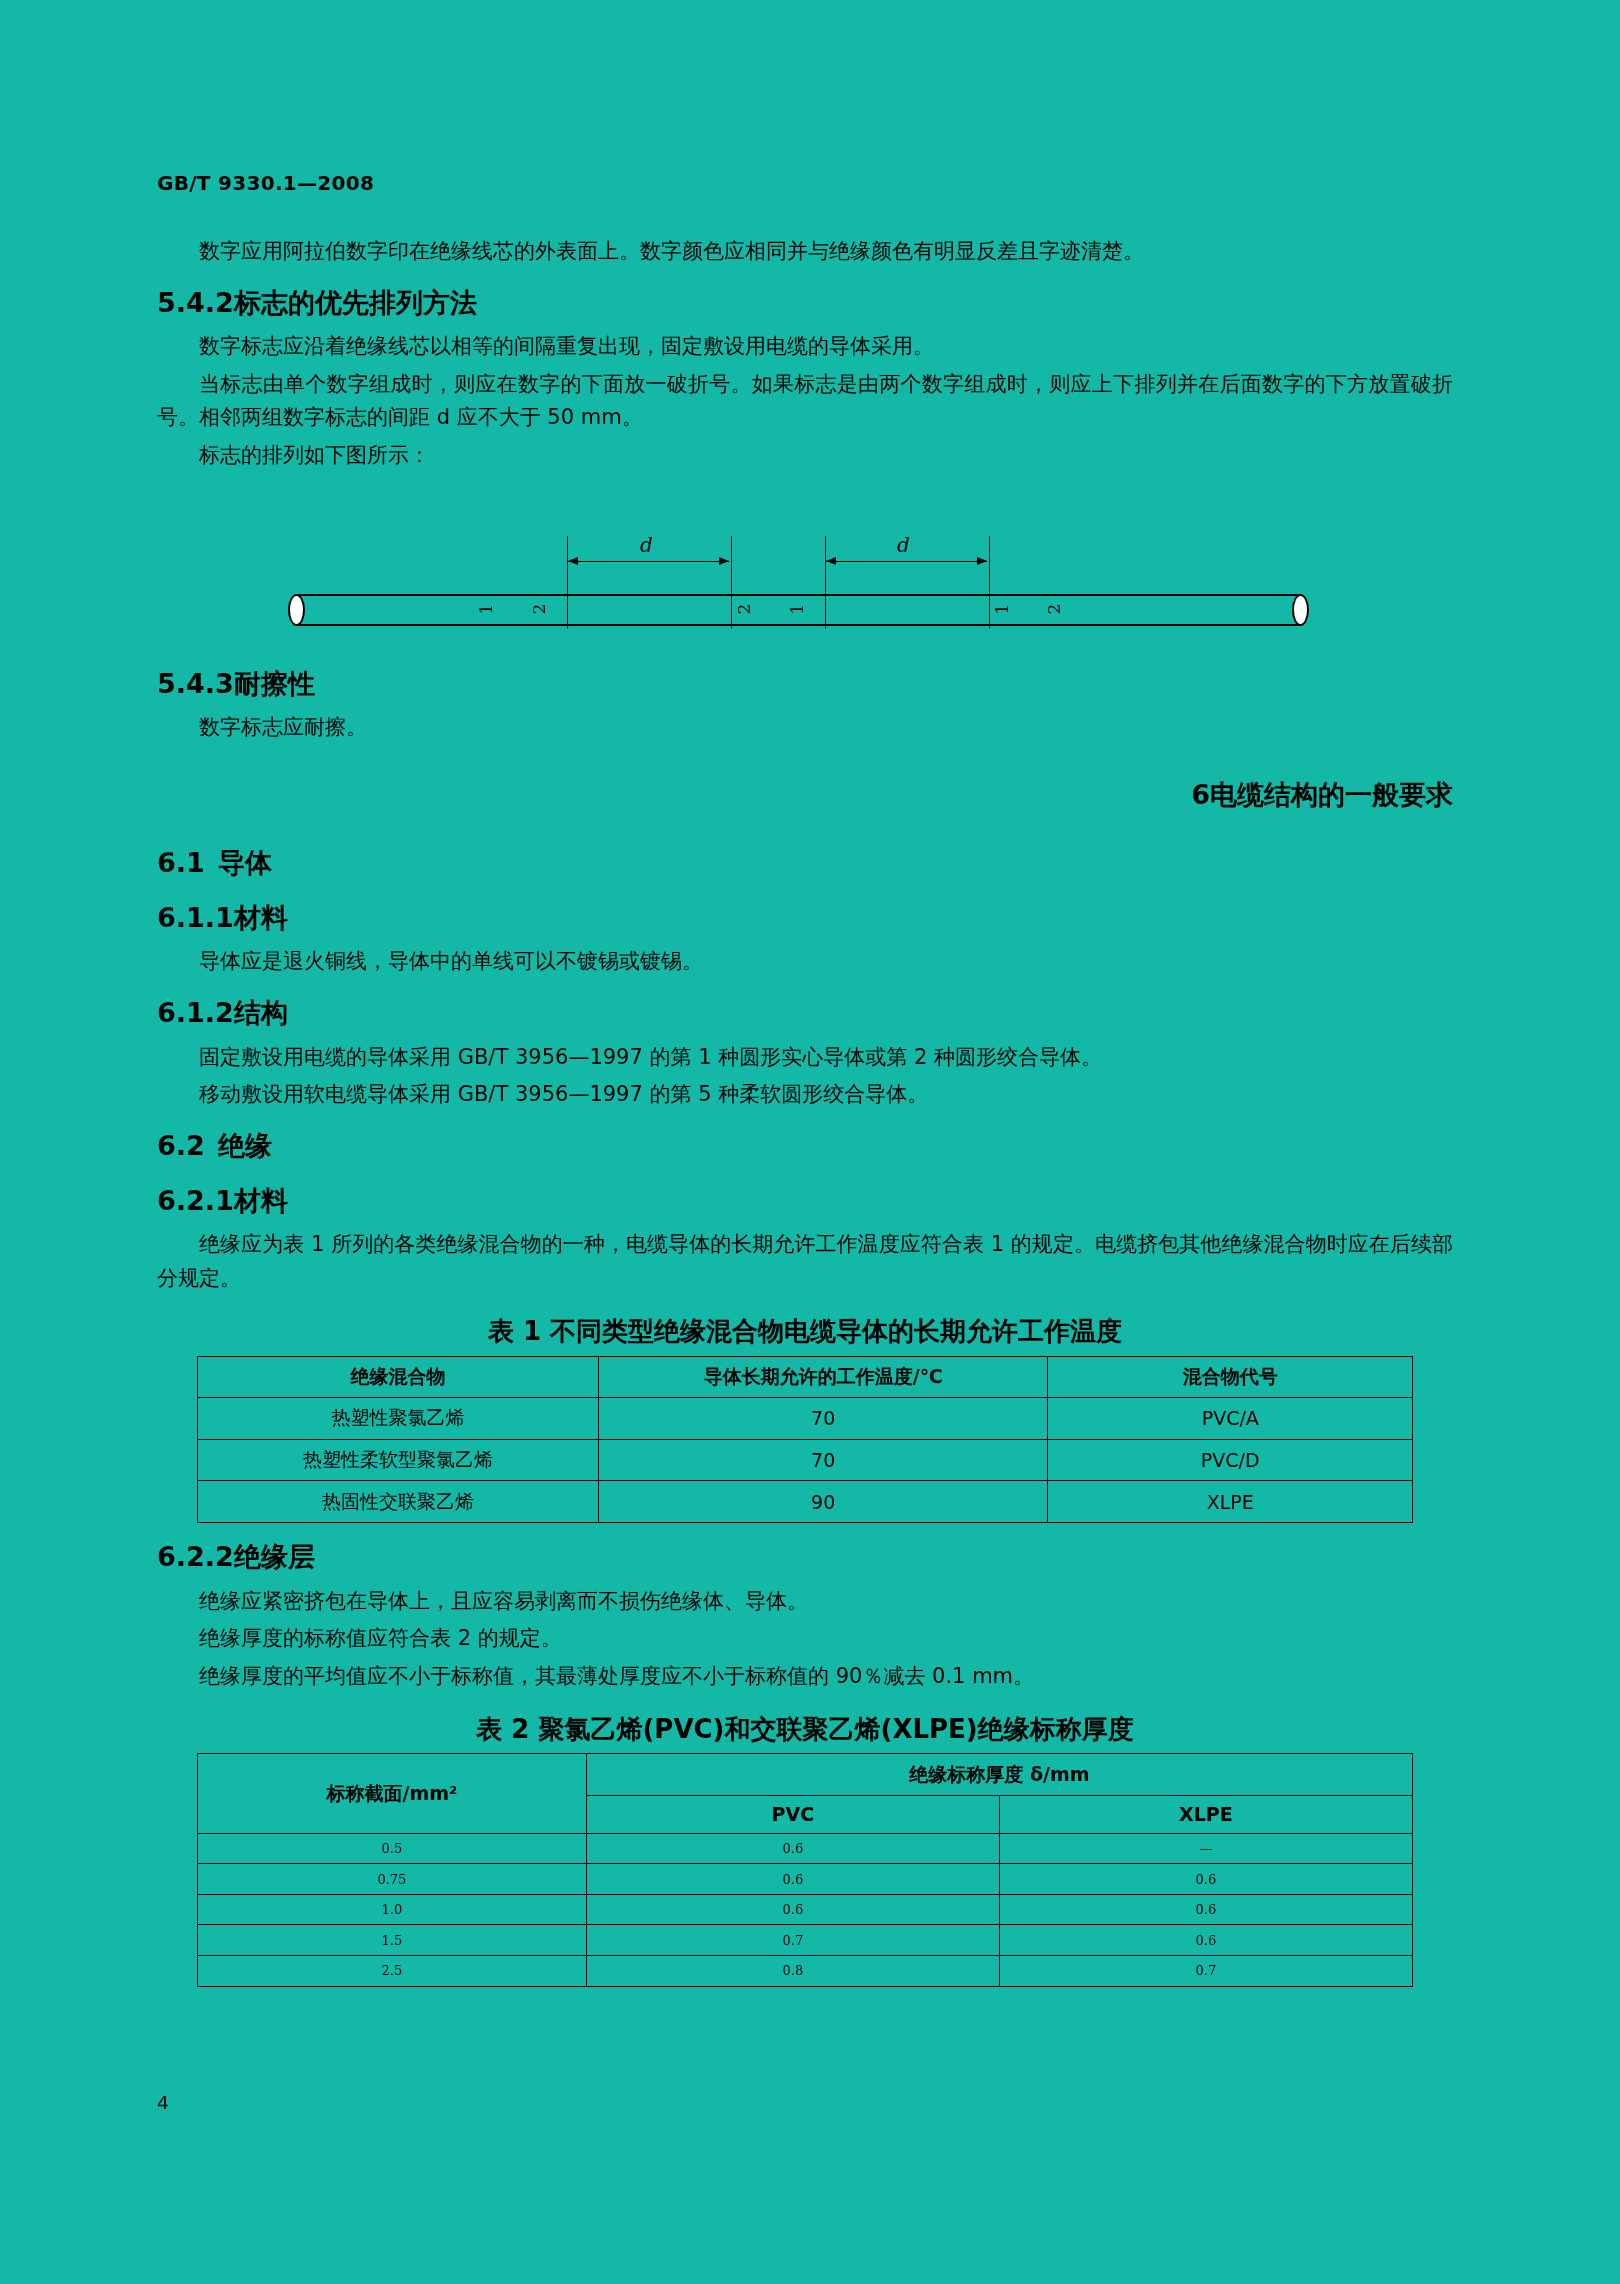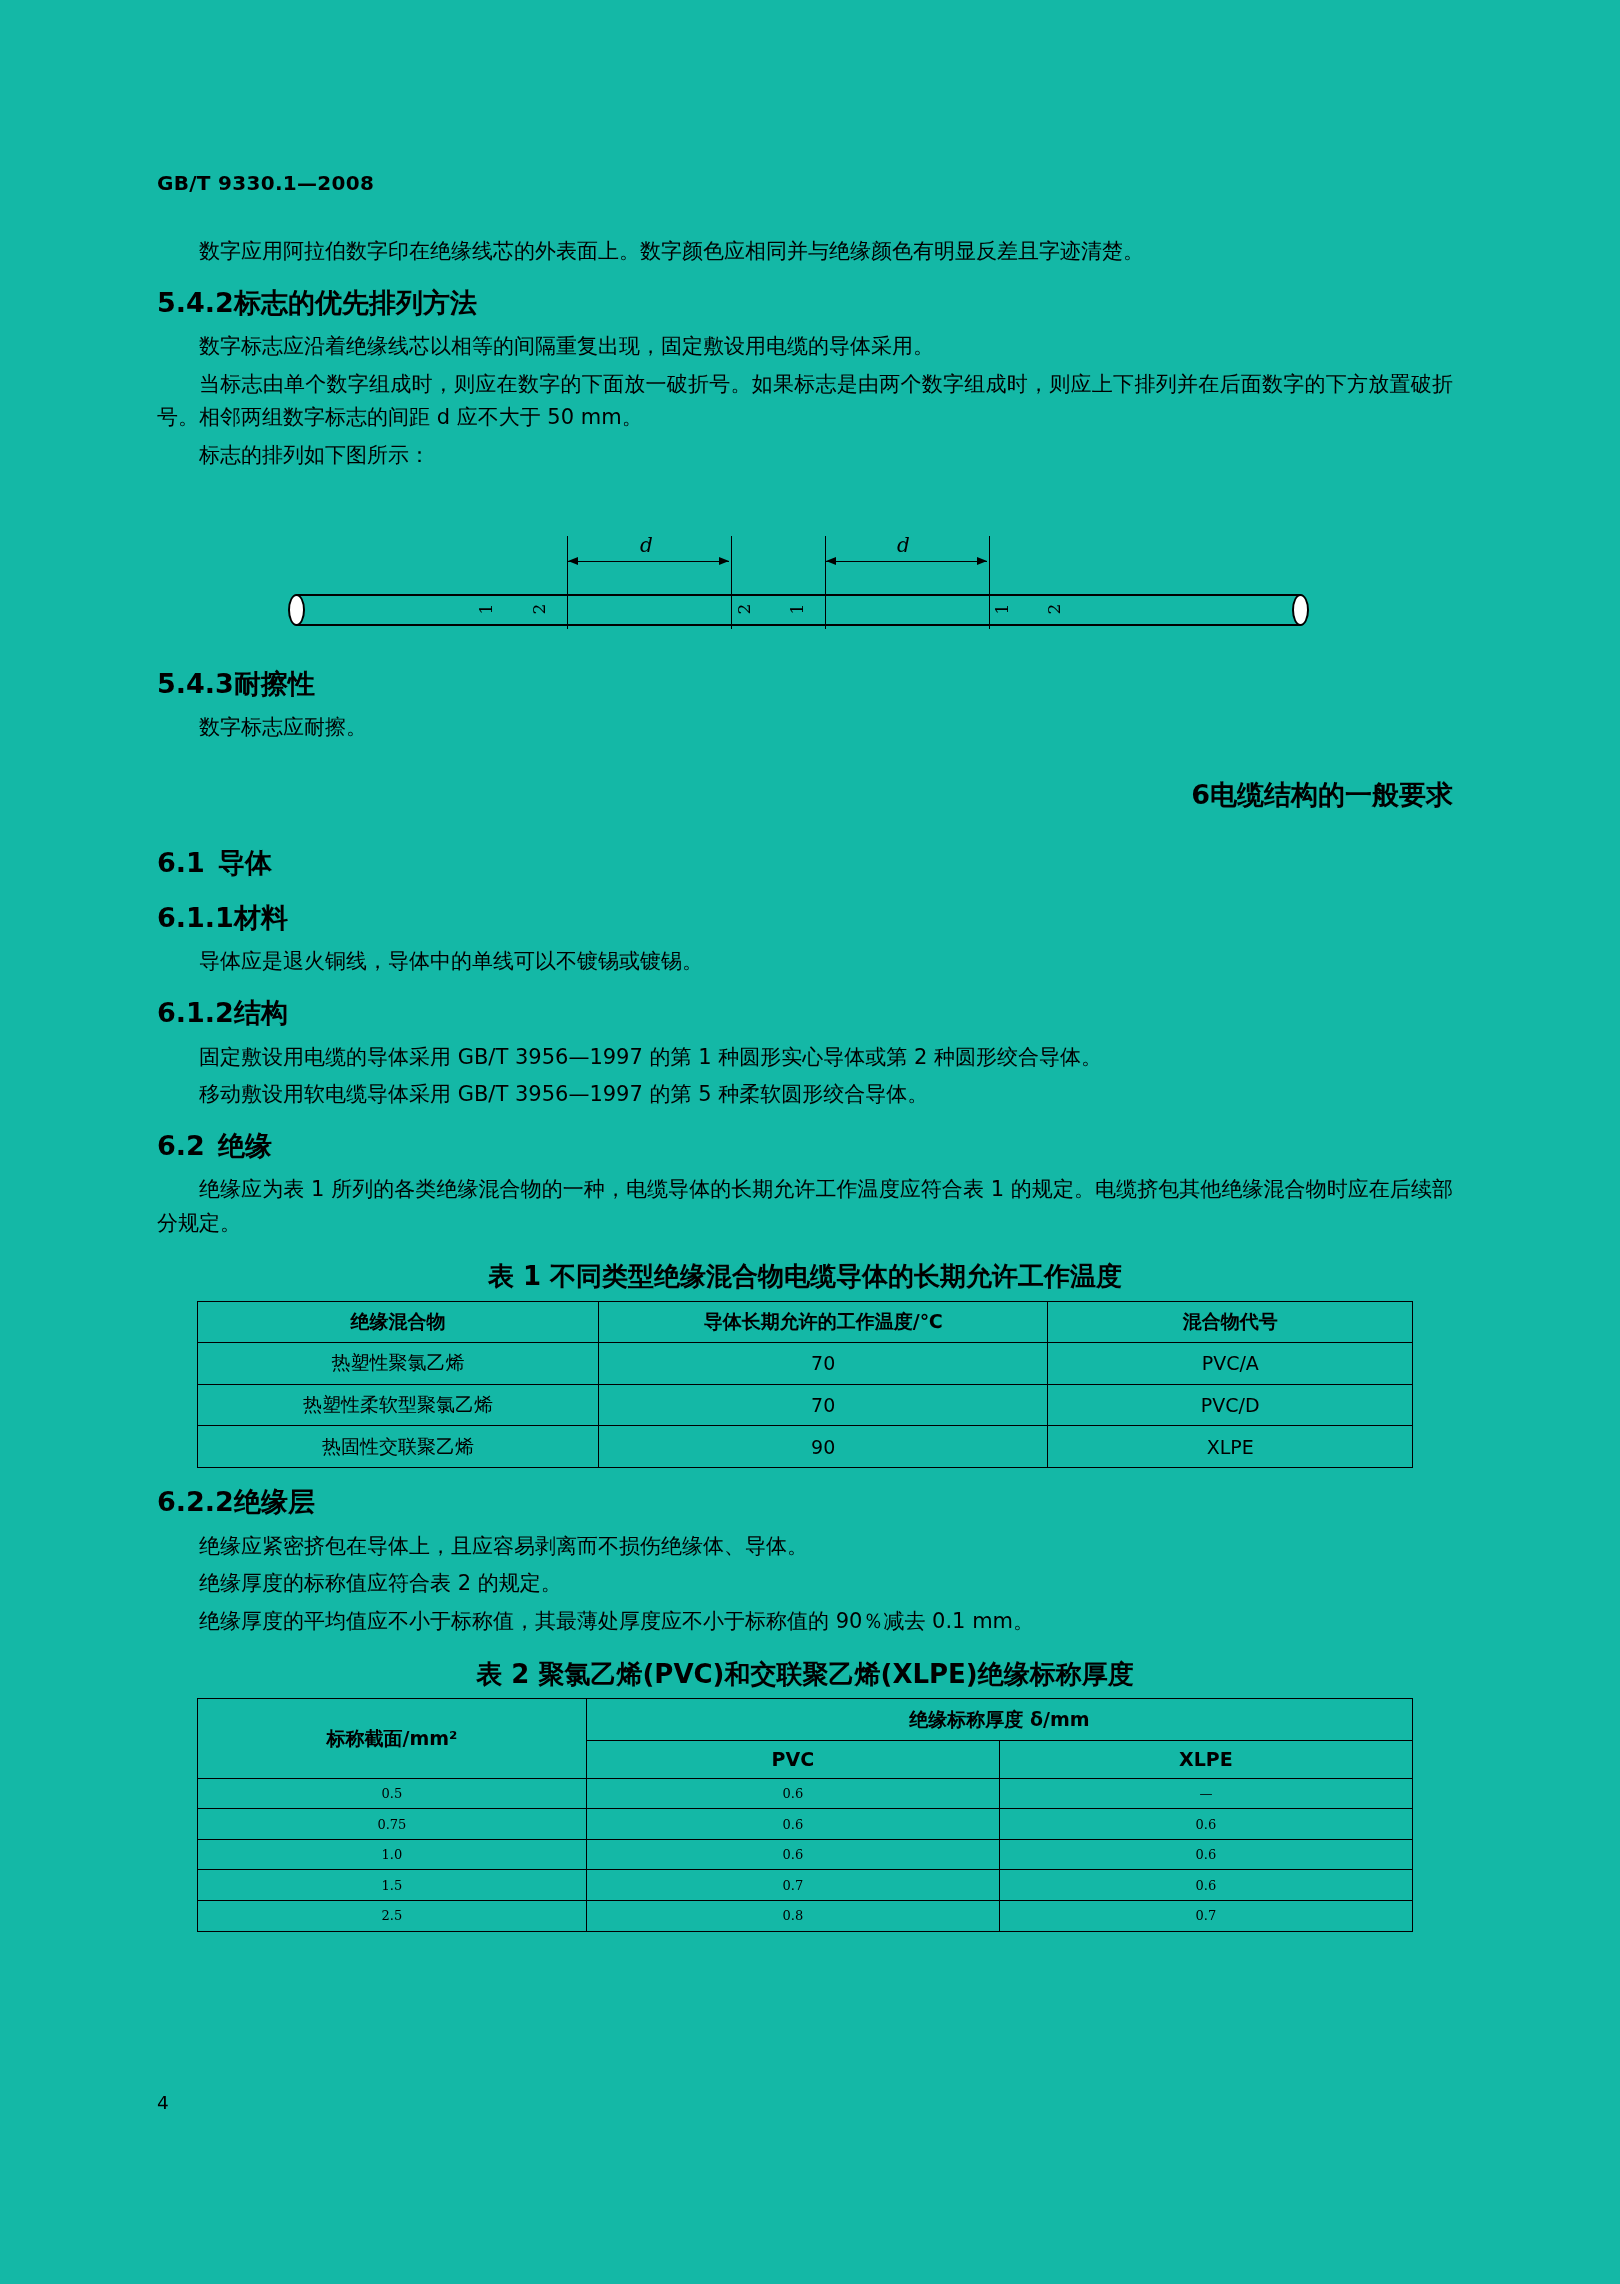--- a/index.html
+++ b/index.html
@@ -268,20 +268,23 @@
     <div class="clause lvl2">
       <span class="num">6.1.2</span><span>结构</span>
     </div>
     <p class="indent body-text">固定敷设用电缆的导体采用 GB/T 3956—1997 的第 1 种圆形实心导体或第 2 种圆形绞合导体。</p>
     <p class="indent body-text">移动敷设用软电缆导体采用 GB/T 3956—1997 的第 5 种柔软圆形绞合导体。</p>
 
     <div class="clause lvl2">
       <span class="num">6.2</span><span>绝缘</span>
     </div>
 
+    <div class="clause lvl2">
+      <span class="num">6.2.1</span><span>材料</span>
+    </div>
     <p class="indent body-text">绝缘应为表 1 所列的各类绝缘混合物的一种，电缆导体的长期允许工作温度应符合表 1 的规定。电缆挤包其他绝缘混合物时应在后续部分规定。</p>
 
     <div class="table-title">表 1    不同类型绝缘混合物电缆导体的长期允许工作温度</div>
 
     <table class="t1">
       <thead>
         <tr>
           <th style="width:33%">绝缘混合物</th>
           <th style="width:37%">导体长期允许的工作温度/℃</th>
           <th style="width:30%">混合物代号</th>

